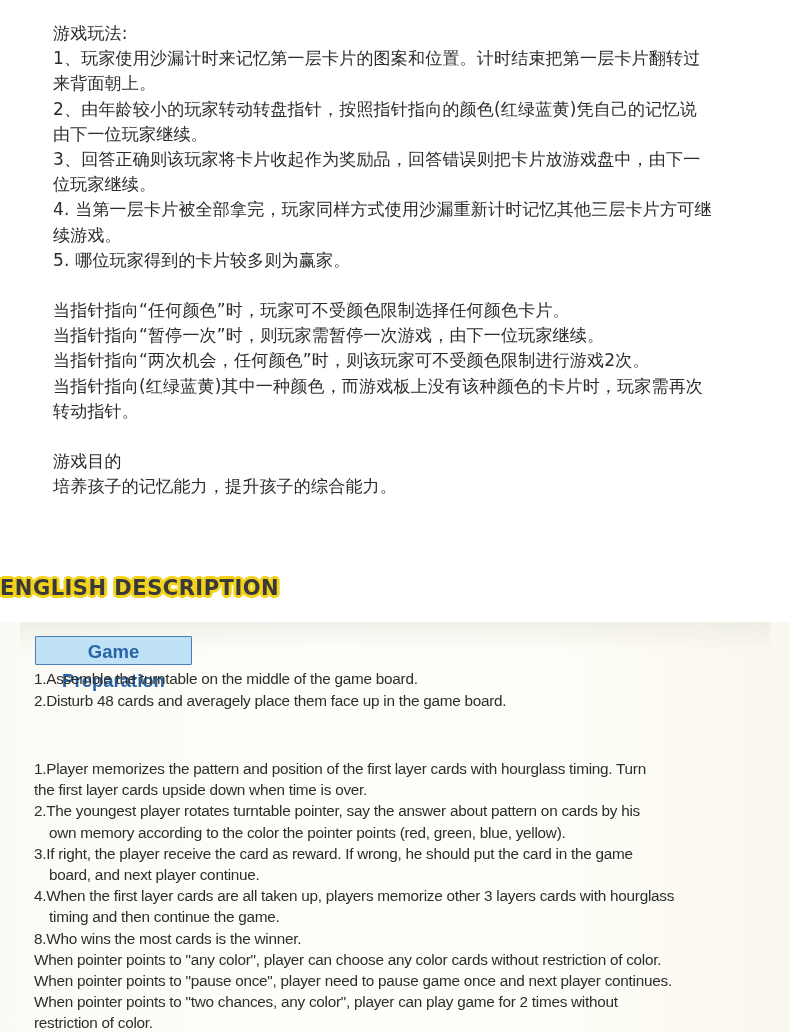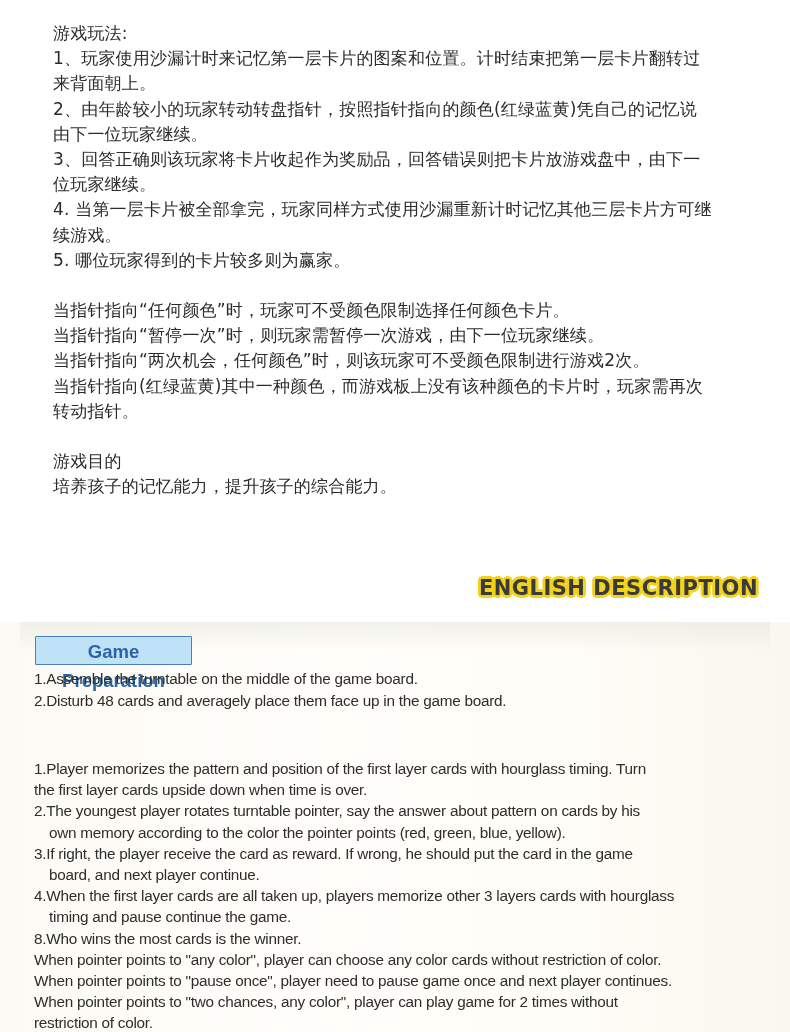--- a/index.html
+++ b/index.html
@@ -21,22 +21,21 @@
       line-height: 25.2px;
       letter-spacing: 0.2px;
     }
     .cn-line { white-space: nowrap; }
     .gap { height: 25px; }
     .en-title-wrap {
       position: absolute;
       top: 576px;
       left: 0;
       width: 722px;
-      text-align: right;
-      margin-left: 36px;
+      text-align: left;
     }
     .en-title {
       display: inline-block;
       font-family: "DejaVu Sans", sans-serif;
       font-weight: bold;
       font-size: 21px;
       letter-spacing: 0.5px;
       color: #3a3a3a;
       text-shadow:
         -2px -2px 0 #f2d21b, 2px -2px 0 #f2d21b, -2px 2px 0 #f2d21b, 2px 2px 0 #f2d21b,
@@ -126,20 +125,20 @@
   </div>
 
   <div class="en-text play-list">
     <div class="en-line">1.Player memorizes the pattern and position of the first layer cards with hourglass timing. Turn</div>
     <div class="en-line">the first layer cards upside down when time is over.</div>
     <div class="en-line">2.The youngest player rotates turntable pointer, say the answer about pattern on cards by his</div>
     <div class="en-line indent">own memory according to the color the pointer points (red, green, blue, yellow).</div>
     <div class="en-line">3.If right, the player receive the card as reward. If wrong, he should put the card in the game</div>
     <div class="en-line indent">board, and next player continue.</div>
     <div class="en-line">4.When the first layer cards are all taken up, players memorize other 3 layers cards with hourglass</div>
-    <div class="en-line indent">timing and pause continue the game.</div>
+    <div class="en-line indent">timing and then continue the game.</div>
     <div class="en-line">8.Who wins the most cards is the winner.</div>
     <div class="en-line">When pointer points to "any color", player can choose any color cards without restriction of color.</div>
     <div class="en-line">When pointer points to "pause once", player need to pause game once and next player continues.</div>
     <div class="en-line">When pointer points to "two chances, any color", player can play game for 2 times without</div>
     <div class="en-line">restriction of color.</div>
   </div>
 </div>
 
 </body></html>

